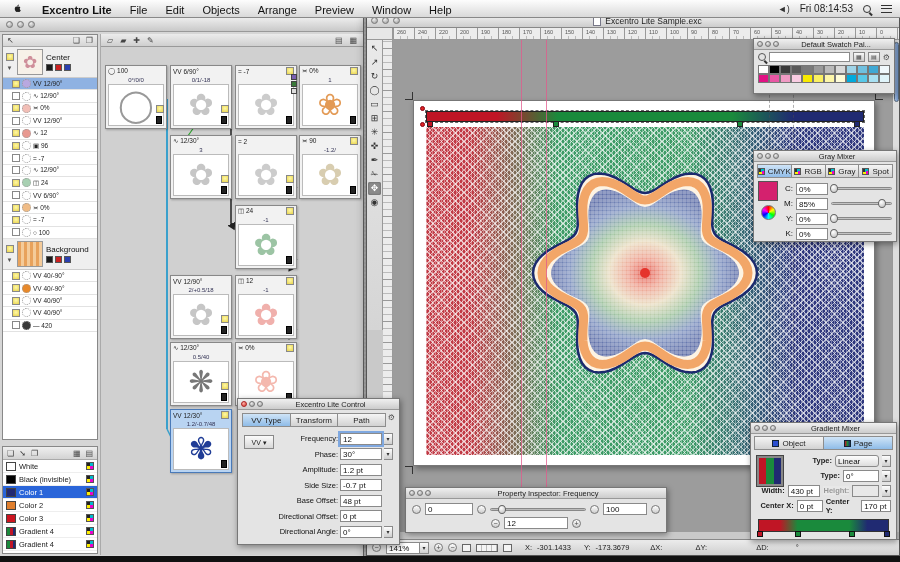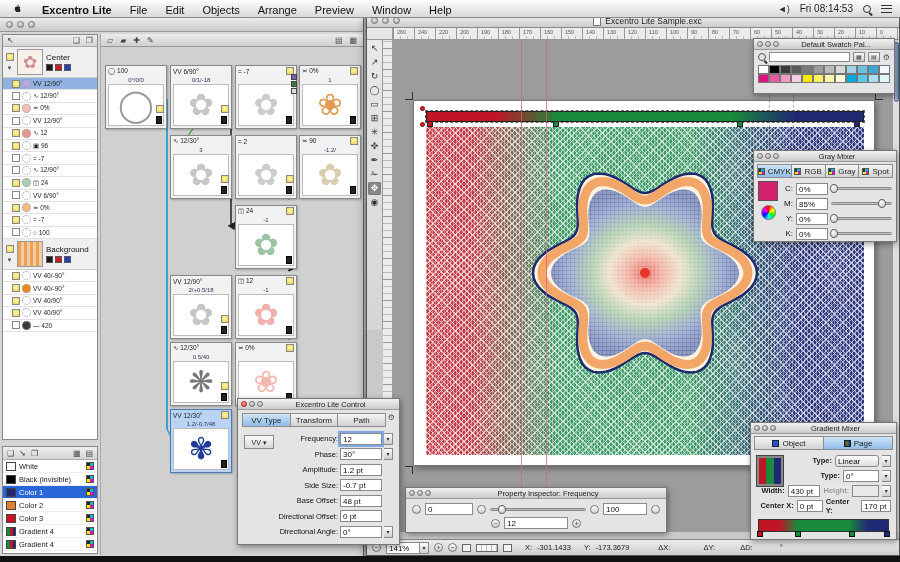--- a/index.html
+++ b/index.html
@@ -661,23 +661,23 @@
         </span>
       <span class="rnd">+</span>
       <span class="rnd">−</span>
       <span class="pgico"></span>
       <span class="pgico" style="width:22px;background:repeating-linear-gradient(90deg,#f4f4f4 0 4px,#bbb 4px 5px);"></span>
       <span class="pgico"></span>
       <span style="margin-left:8px;">X:</span>
       <span>-301.1433</span>
       <span style="margin-left:8px;">Y:</span>
       <span>-173.3679</span>
-      <span style="margin-left:24px;">ΔX:</span>
+      <span style="margin-left:16px;">ΔX:</span>
       <span style="margin-left:28px;">ΔY:</span>
-      <span style="margin-left:20px;">ΔD:</span>
+      <span style="margin-left:44px;">ΔD:</span>
       <span style="margin-left:22px;">°</span>
     </div>
   </div>
 
   <div class="palette" id="stockpal">
     <div class="pttl">
       <span class="dotlt"></span>
         <span class="dotlt"></span>
         <span class="dotlt"></span>
       <span class="ttltxt">Default Swatch Pal...</span>

